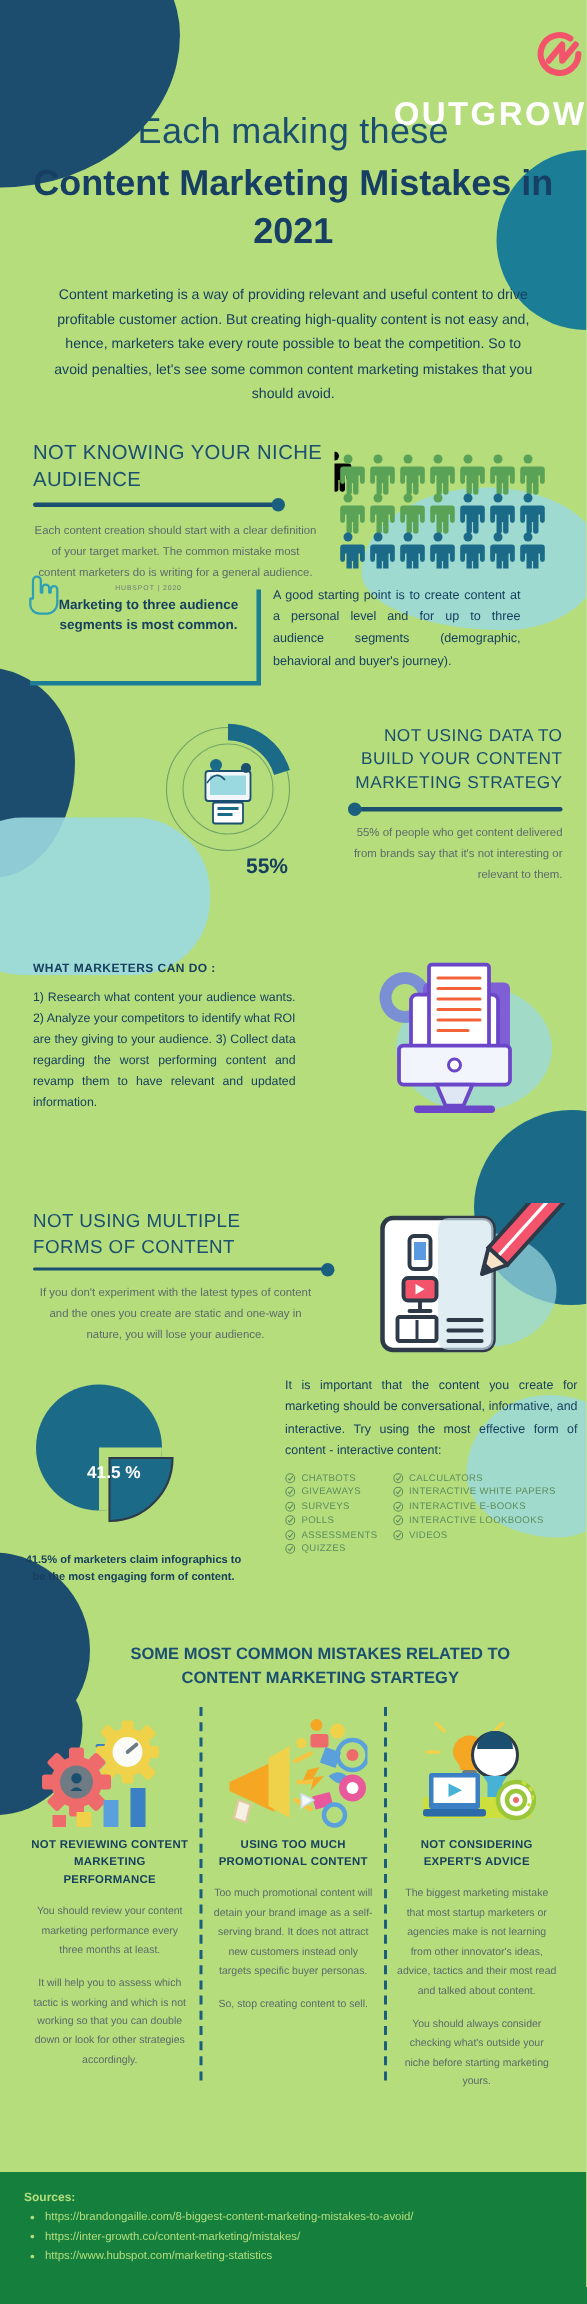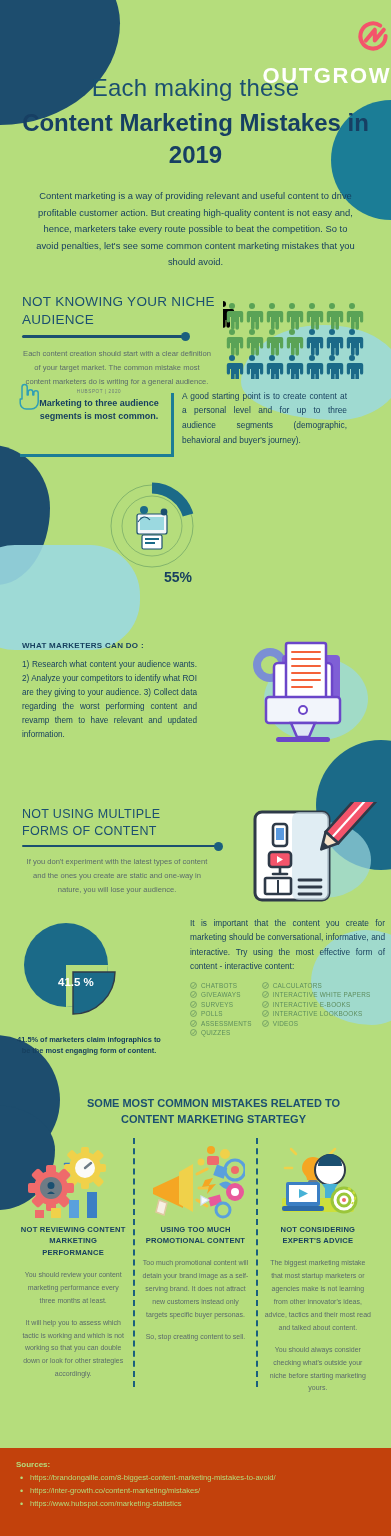--- a/index.html
+++ b/index.html
@@ -119,21 +119,21 @@
   .col + .col::before { content:""; position:absolute; left:-1px; top:-4px; bottom:8px; width:0;
       border-left:2.5px dashed #1b5f7e; }
   .col-art { height:82px; display:flex; align-items:center; justify-content:center; }
   .col-title { color:#17405f; font-size:7.6px; font-weight:700; text-align:center; line-height:1.55;
       letter-spacing:.2px; margin-bottom:10px; }
   .col-body { color:#5b6b6b; font-size:7px; line-height:1.85; text-align:center; }
   .col-body p + p { margin-top:9px; }
 
   
   .footer { position:absolute; left:0; bottom:0; width:391px; height:88px;
-      background:#c2410c; padding:12px 16px; }
+      background:#15803d; padding:12px 16px; }
   .src-title { color:#b5dd7c; font-size:8px; font-weight:700; margin-bottom:3px; }
   .src-list { list-style:none; }
   .src-list li { color:#b5dd7c; font-size:7.6px; line-height:1.6; position:relative;
       padding-left:14px; margin-bottom:1px; }
   .src-list li::before { content:"•"; position:absolute; left:4px; top:-1px; font-size:9px; }
 </style>
 </head>
 <body>
 
 <div class="page">
@@ -148,21 +148,21 @@
           <path d="M34 20a14 14 0 1 1-6-11.5" fill="none" stroke="#f4546b" stroke-width="4.5" stroke-linecap="round"></path>
           <path d="M12 25 L22 13 L22 25 L32 13" fill="none" stroke="#f4546b" stroke-width="4.5" stroke-linecap="round" stroke-linejoin="round"></path>
         </svg>
       </span>
       <span class="logo-text">OUTGROW</span>
     </div>
   </div>
 
   <div class="title-wrap">
     <div class="title-line1">Each making these</div>
-    <div class="title-line2">Content Marketing Mistakes in 2019</div>
+    <div class="title-line2">Content Marketing Mistakes in 2021</div>
   </div>
 
   <div class="intro">Content marketing is a way of providing relevant and useful content to drive profitable customer action. But creating high-quality content is not easy and, hence, marketers take every route possible to beat the competition. So to avoid penalties, let's see some common content marketing mistakes that you should avoid.</div>
 
   <div class="blob blob-audience"></div>
   <div class="sec-niche">
     <div class="sec-head niche-head">NOT KNOWING YOUR NICHE AUDIENCE</div>
     <div class="rule niche-rule"></div>
     <div class="body-txt niche-txt">Each content creation should start with a clear definition of your target market. The common mistake most content marketers do is writing for a general audience.</div>
 
@@ -229,20 +229,25 @@
         <circle cx="36" cy="28" r="4" fill="#1b6a88"></circle>
         <path d="M30 40 q6 -9 12 -2" fill="none" stroke="#1b4f70" stroke-width="1.1"></path>
         <rect x="34" y="53" width="20" height="14" rx="1.5" fill="#ffffff" stroke="#1b4f70" stroke-width="1.2"></rect>
         <rect x="37" y="56" width="14" height="2" fill="#1b6a88"></rect>
         <rect x="37" y="60" width="10" height="2" fill="#1b6a88"></rect>
         <circle cx="56" cy="30" r="3.4" fill="#1b4f70"></circle>
       </svg>
     </div>
     <div class="pct-label">55%</div>
 
+    <div class="data-right">
+      <div class="sec-head data-head">NOT USING DATA TO BUILD YOUR CONTENT MARKETING STRATEGY</div>
+      <div class="rule rule-rev data-rule"></div>
+      <div class="body-txt data-txt">55% of people who get content delivered from brands say that it's not interesting or relevant to them.</div>
+    </div>
   </div>
 
   <div class="blob blob-right-mid"></div>
   <div class="sec-do">
     <div class="do-head">WHAT MARKETERS CAN DO :</div>
     <div class="do-list">
       <span>1) Research what content your audience wants.</span>
       <span>2) Analyze your competitors to identify what ROI are they giving to your audience.</span>
       <span>3) Collect data regarding the worst performing content and revamp them to have relevant and updated information.</span>
     </div>

